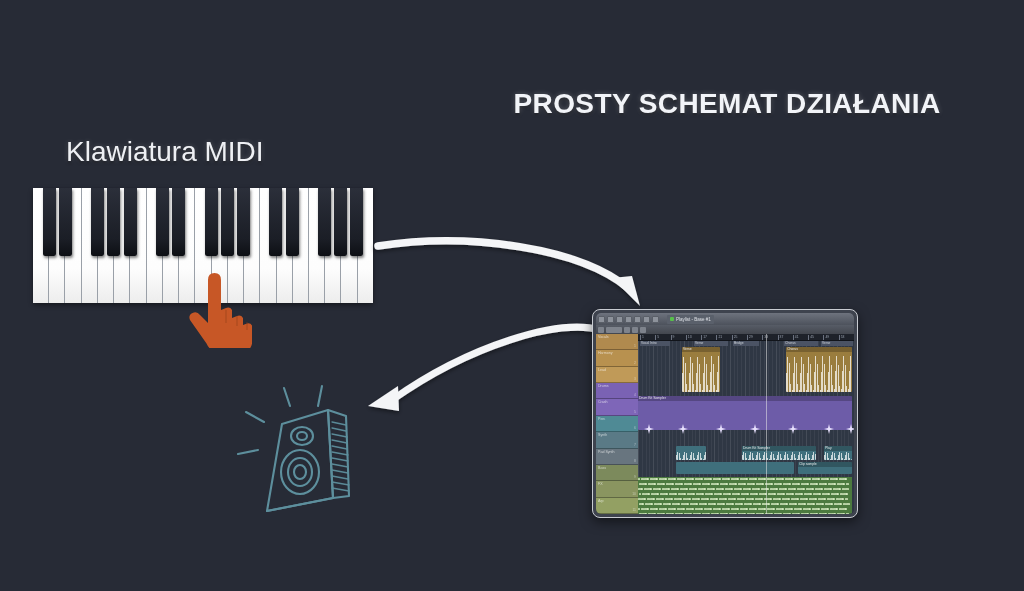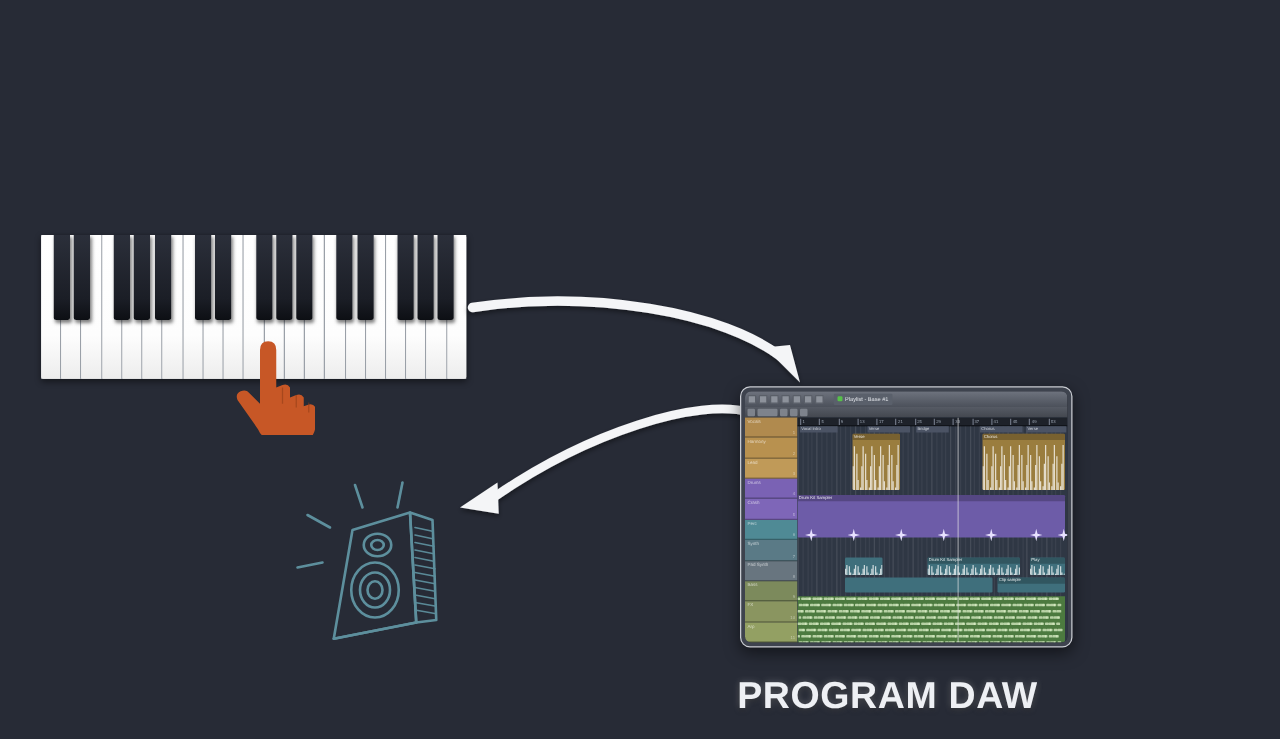--- a/index.html
+++ b/index.html
@@ -136,21 +136,22 @@
   .dense i{ position:absolute; border-radius:.5px; }
 
   
   .playhead{ position:absolute; top:0; bottom:0; width:1px; background:#e8e8e8; opacity:.55; }
 </style>
 </head>
 <body>
 
 <div class="stage">
 
-  <div class="label-daw">PROGRAM DAW</div>
+  <div class="title-sub">PROSTY SCHEMAT DZIAŁANIA</div>
+  <div class="label-keyboard">Klawiatura MIDI</div>
 
   <div class="piano">
     <div class="white-keys" id="whiteKeys">
         <div class="wk"></div>
         <div class="wk"></div>
         <div class="wk"></div>
         <div class="wk"></div>
         <div class="wk"></div>
         <div class="wk"></div>
         <div class="wk"></div>

